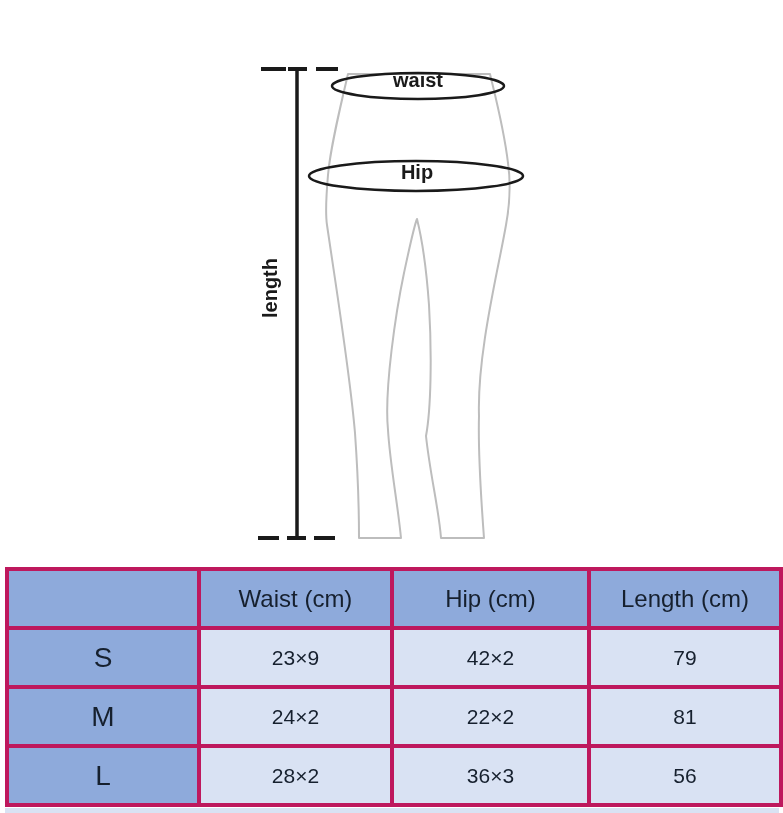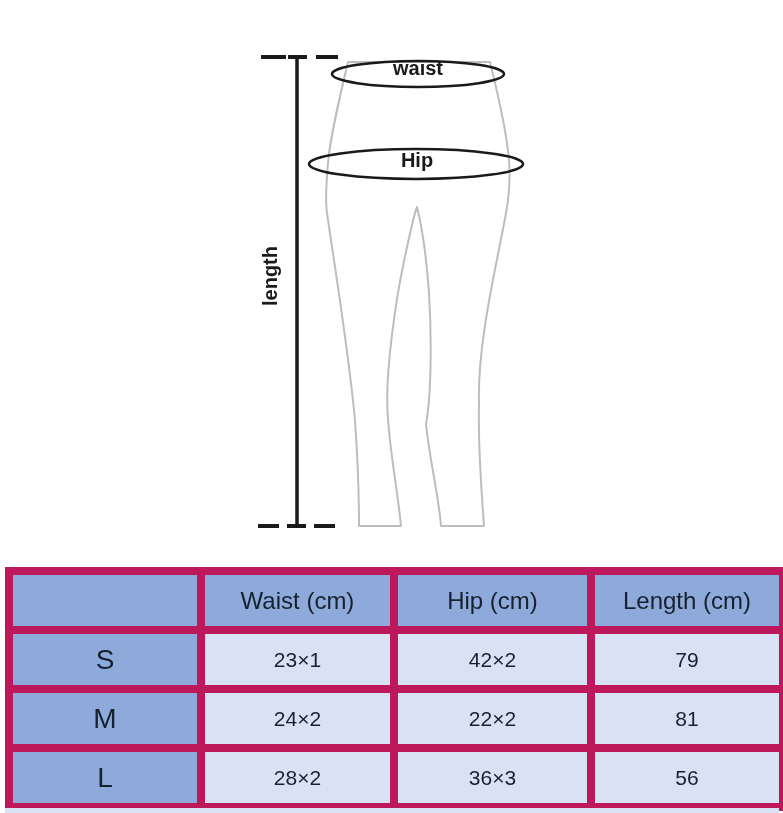--- a/index.html
+++ b/index.html
@@ -6,38 +6,38 @@
   html, body {
     width: 783px; height: 813px;
     background: #ffffff;
     font-family: "Liberation Sans", sans-serif;
     overflow: hidden;
     position: relative;
   }
   .stage { position: absolute; left: 0; top: 0; width: 783px; height: 813px; }
 
   
-  .diagram { position: absolute; left: 0; top: 0; width: 783px; height: 563px; }
+  .diagram { position: absolute; left: 0; top: 12px; width: 783px; height: 563px; }
   .diagram svg { display: block; }
   .diagram-label {
     font-family: "Liberation Sans", sans-serif;
     font-weight: bold;
     font-size: 20px;
     fill: #1a1a1a;
   }
 
   
   .table-wrap { position: absolute; left: 5px; top: 567px; width: 774px; }
   table.size-table {
     width: 100%;
     border-collapse: collapse;
     table-layout: fixed;
   }
   table.size-table th, table.size-table td {
-    border: 8px solid #be185d;
+    border: 4px solid #be185d;
     text-align: center;
     vertical-align: middle;
     color: #16202e;
     font-weight: normal;
     overflow: hidden;
   }
   table.size-table thead th {
     height: 59px;
     background: #8EAADB;
     font-size: 24px;
@@ -119,21 +119,21 @@
         <tr>
           <th></th>
           <th>Waist (cm)</th>
           <th>Hip (cm)</th>
           <th>Length (cm)</th>
         </tr>
       </thead>
       <tbody>
         <tr>
           <td class="size-cell">S</td>
-          <td class="value-cell">23×1</td>
+          <td class="value-cell">23×9</td>
           <td class="value-cell">42×2</td>
           <td class="value-cell">79</td>
         </tr>
         <tr>
           <td class="size-cell">M</td>
           <td class="value-cell">24×2</td>
           <td class="value-cell">22×2</td>
           <td class="value-cell">81</td>
         </tr>
         <tr>

